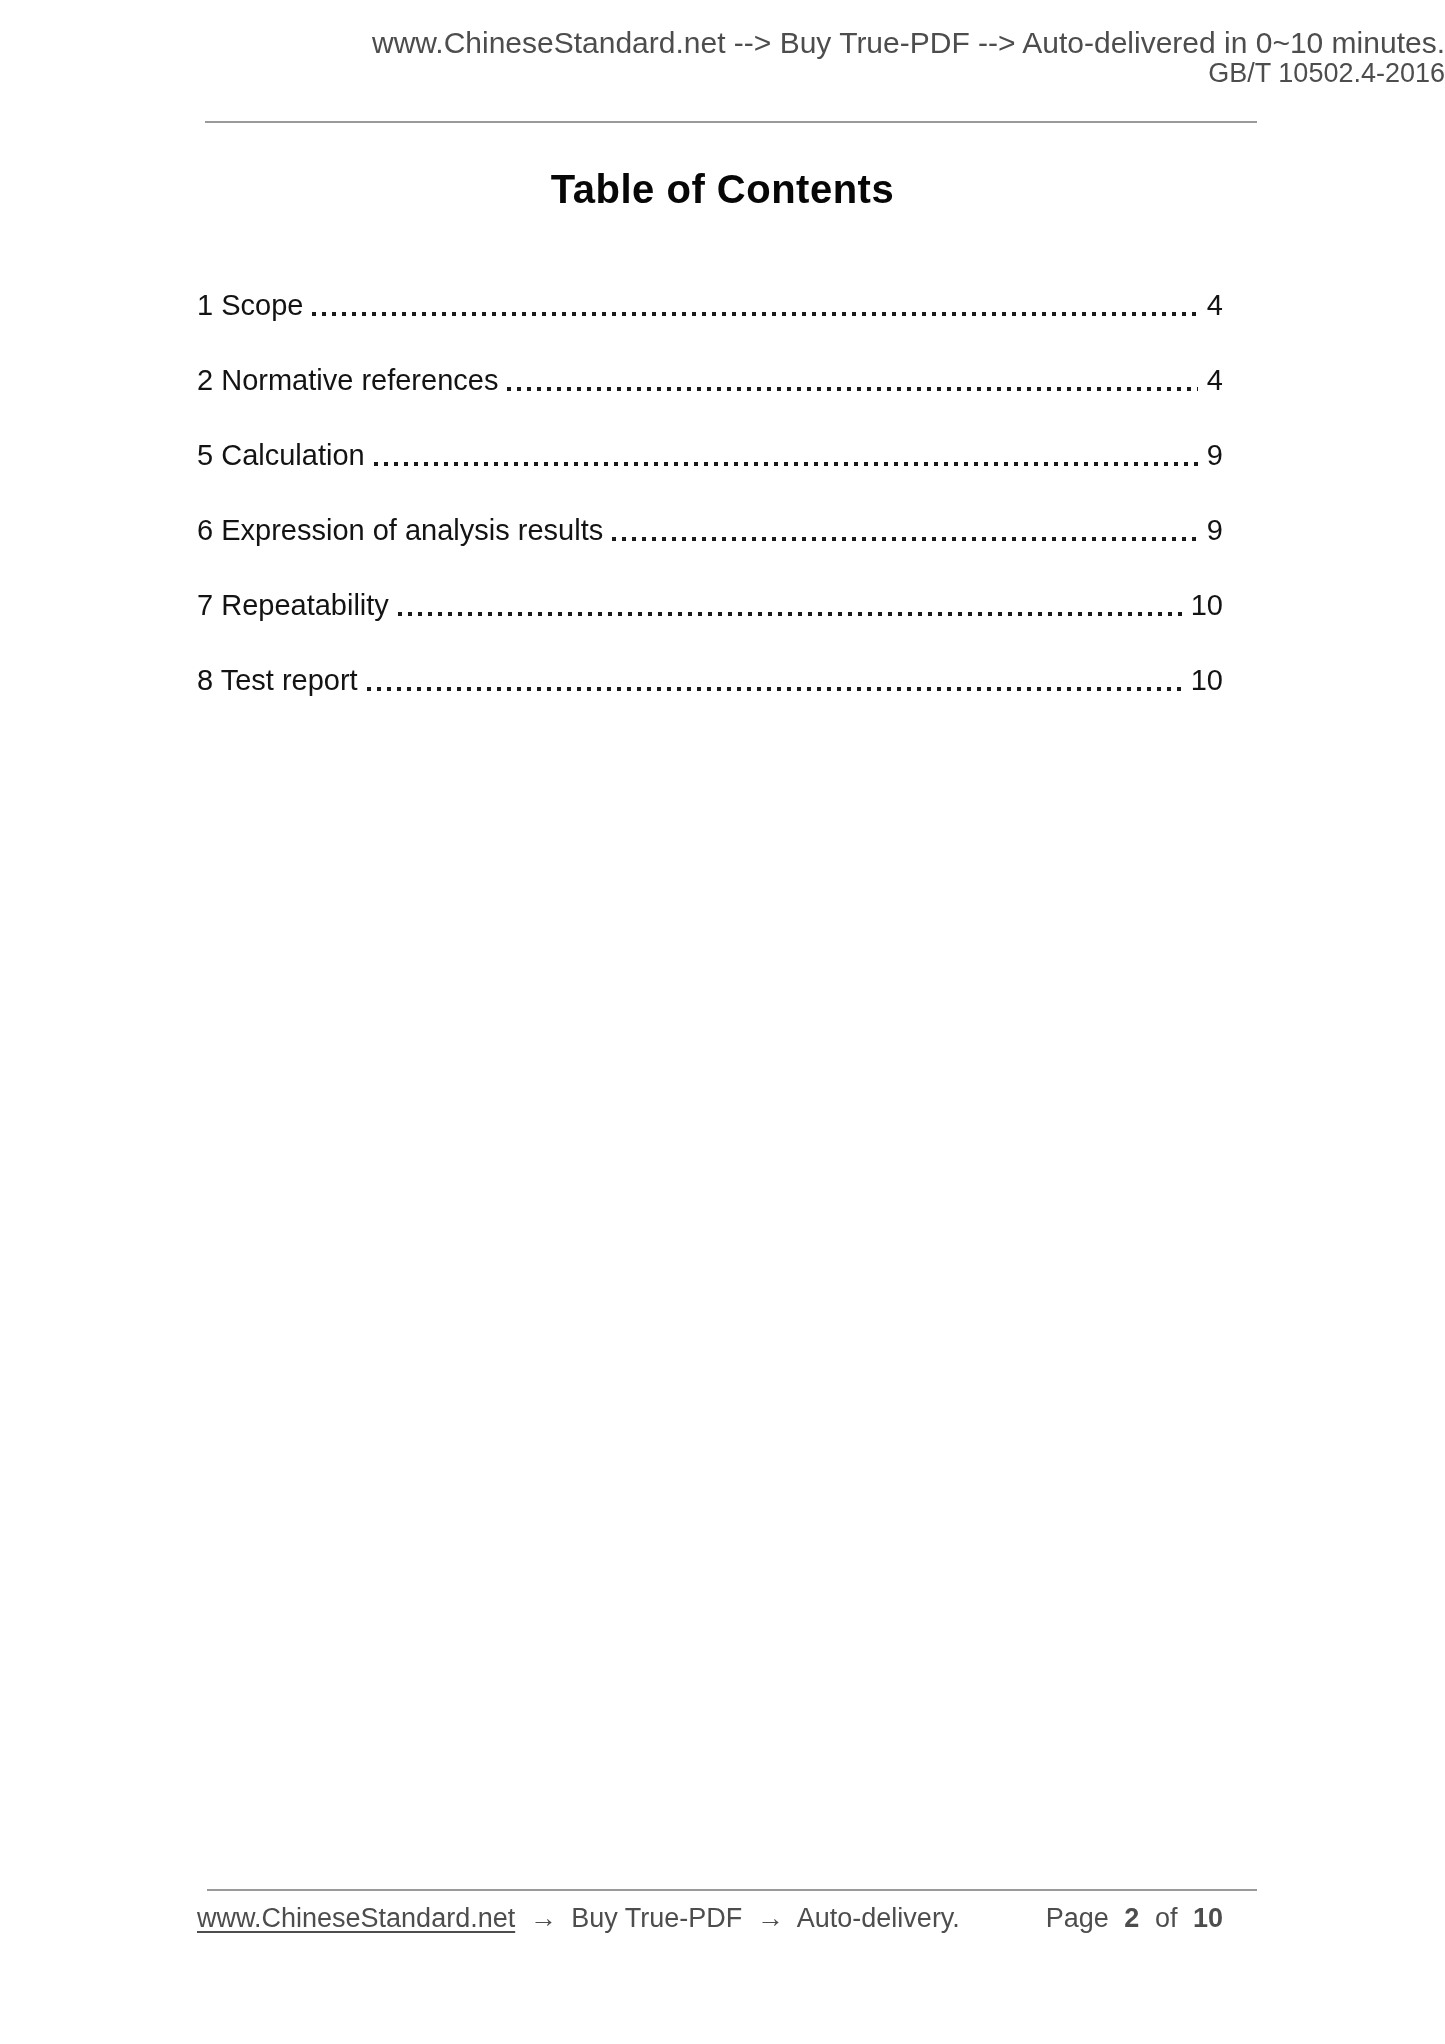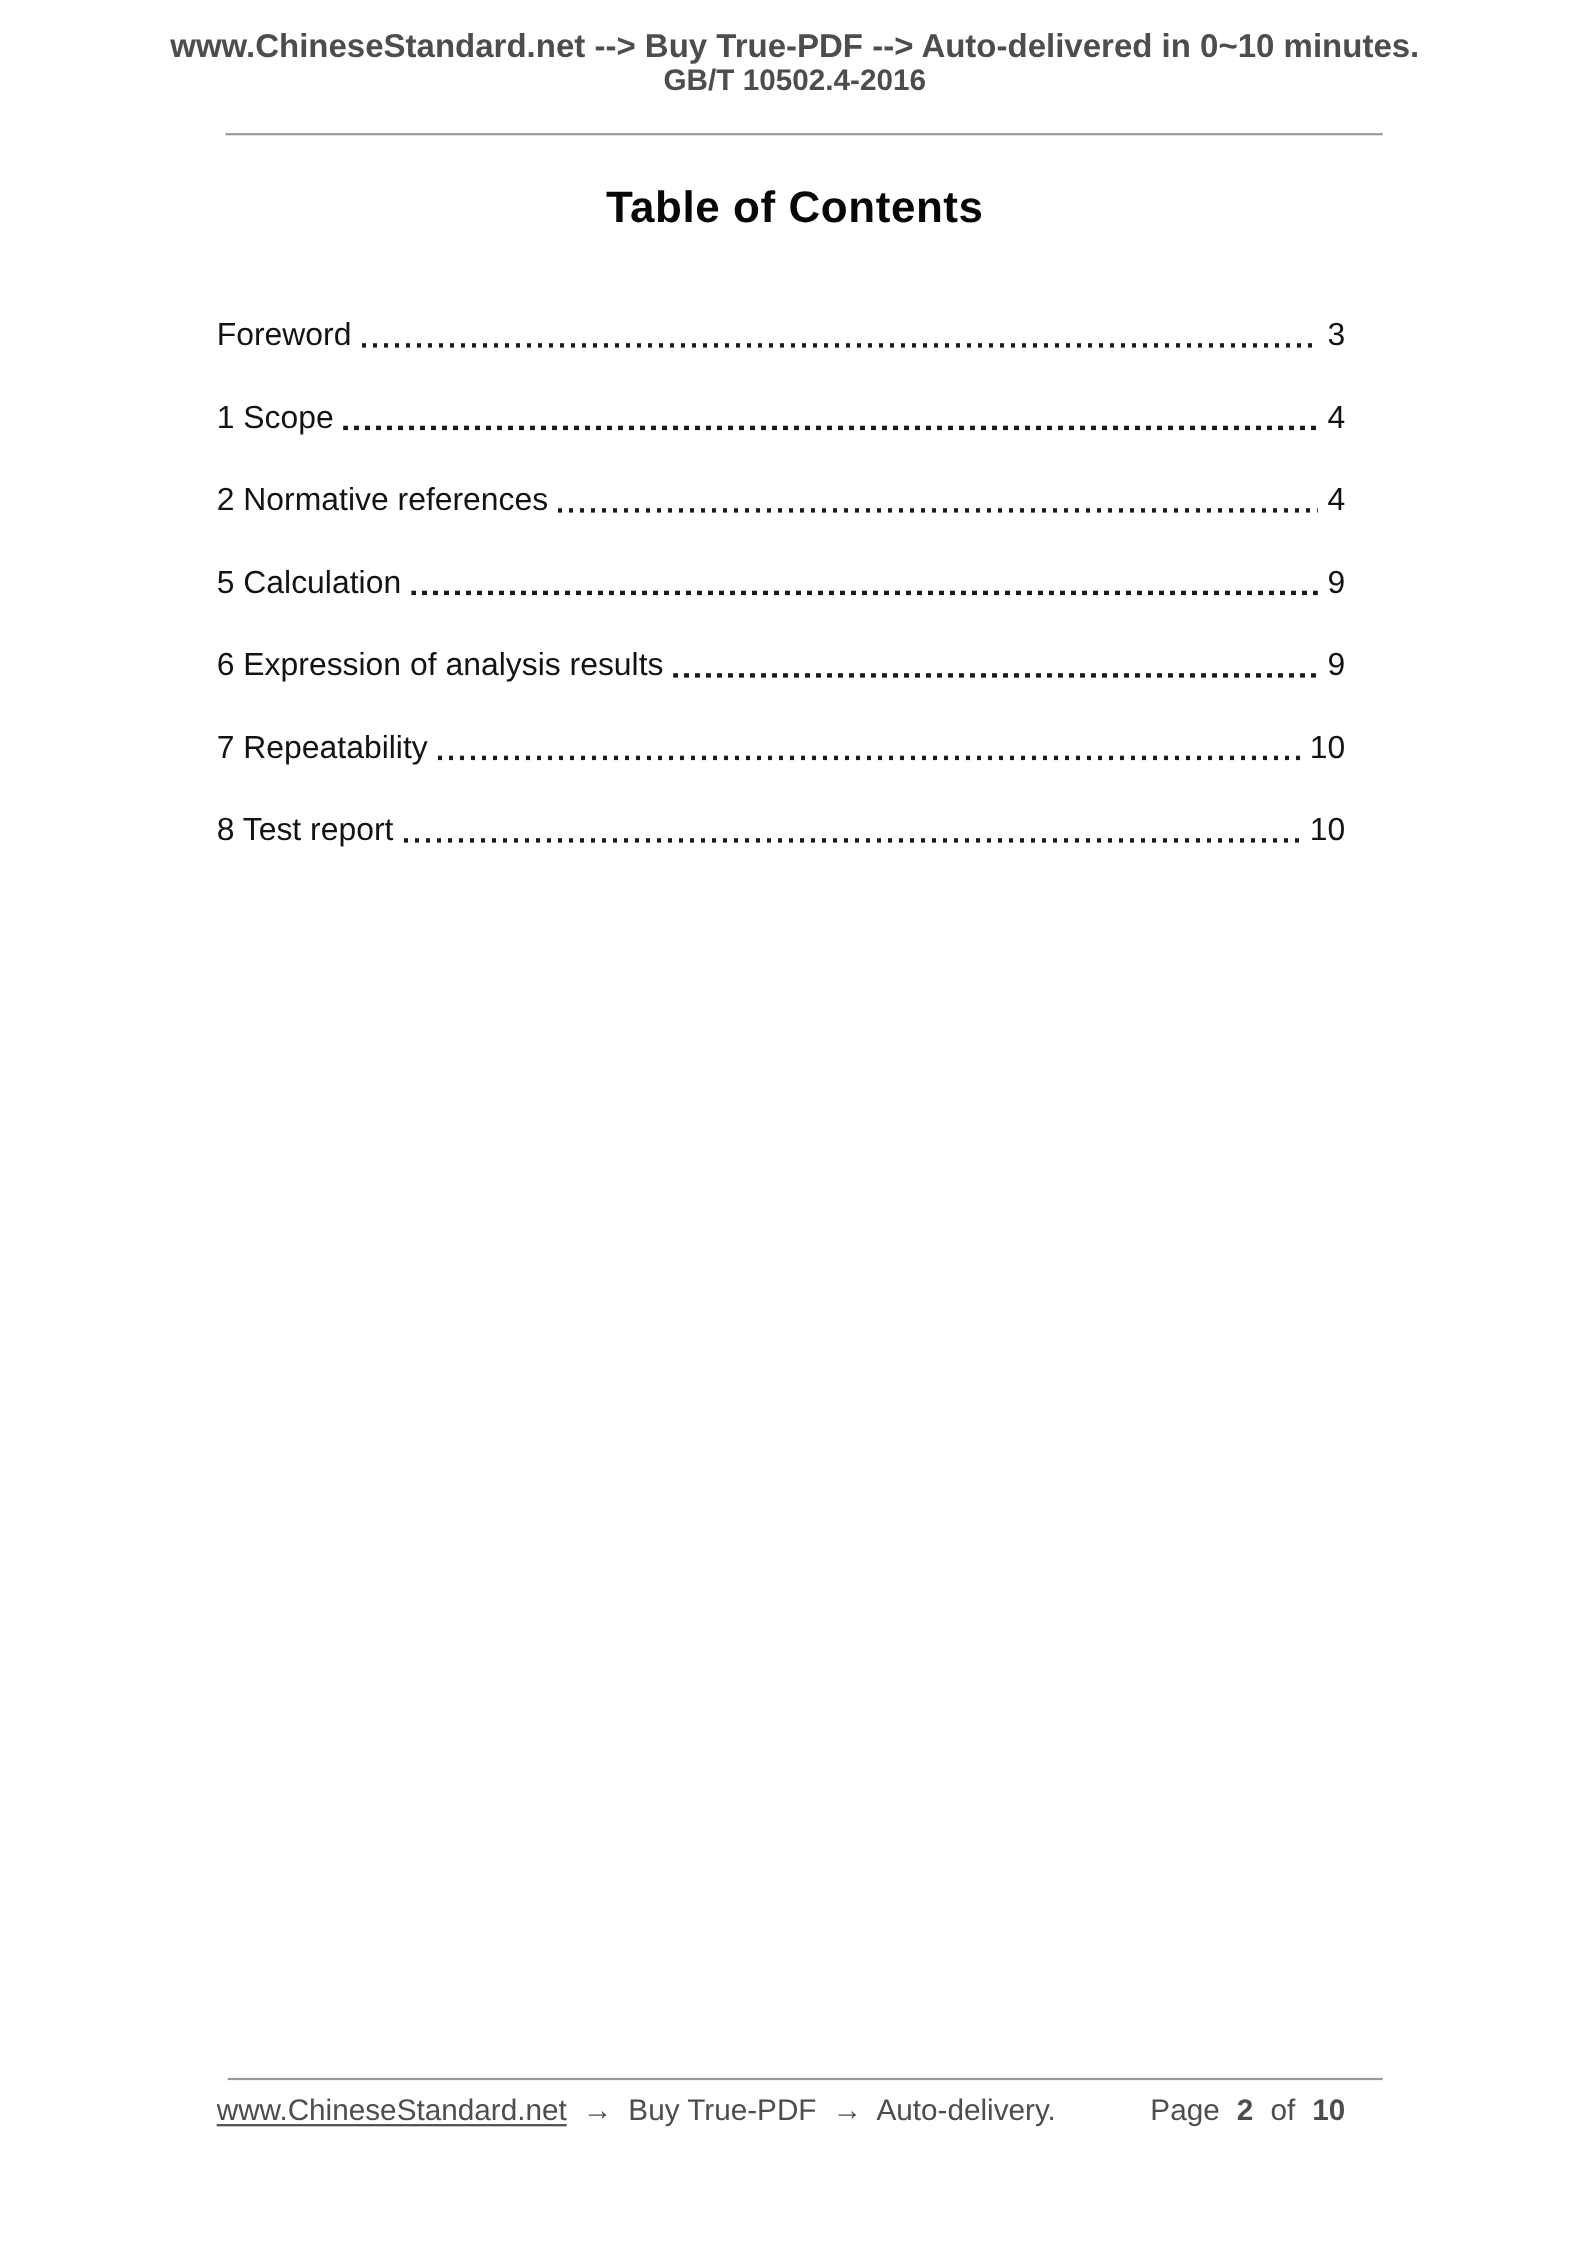--- a/index.html
+++ b/index.html
@@ -11,23 +11,22 @@
     font-family: "Liberation Sans", sans-serif;
     overflow: hidden;
   }
 
   
   .header {
     position: absolute;
     top: 26px;
     left: 0;
     right: 0;
-    text-align: center;
+    text-align: right;
     color: #4d4d4d;
-    font-weight: bold;
   }
   .header-line1 { font-size: 30px; line-height: 33px; white-space: nowrap; }
   .header-line2 { font-size: 27px; line-height: 29px; white-space: nowrap; }
 
   .rule {
     position: absolute;
     height: 2px;
     background: #9a9a9a;
   }
   .header-rule { top: 121px; left: 205px; width: 1052px; }
@@ -103,25 +102,20 @@
   <div class="header-line1">www.ChineseStandard.net --&gt; Buy True-PDF --&gt; Auto-delivered in 0~10 minutes.</div>
   <div class="header-line2">GB/T 10502.4-2016</div>
 </div>
 
 <div class="rule header-rule"></div>
 
 <h1 class="toc-title">Table of Contents</h1>
 
 <div class="toc">
 
-<div class="toc-row">
-      <span class="toc-label">Foreword</span>
-      <span class="toc-leader"></span>
-      <span class="toc-page">3</span>
-    </div>
     <div class="toc-row">
       <span class="toc-label">1 Scope</span>
       <span class="toc-leader"></span>
       <span class="toc-page">4</span>
     </div>
     <div class="toc-row">
       <span class="toc-label">2 Normative references</span>
       <span class="toc-leader"></span>
       <span class="toc-page">4</span>
     </div>

